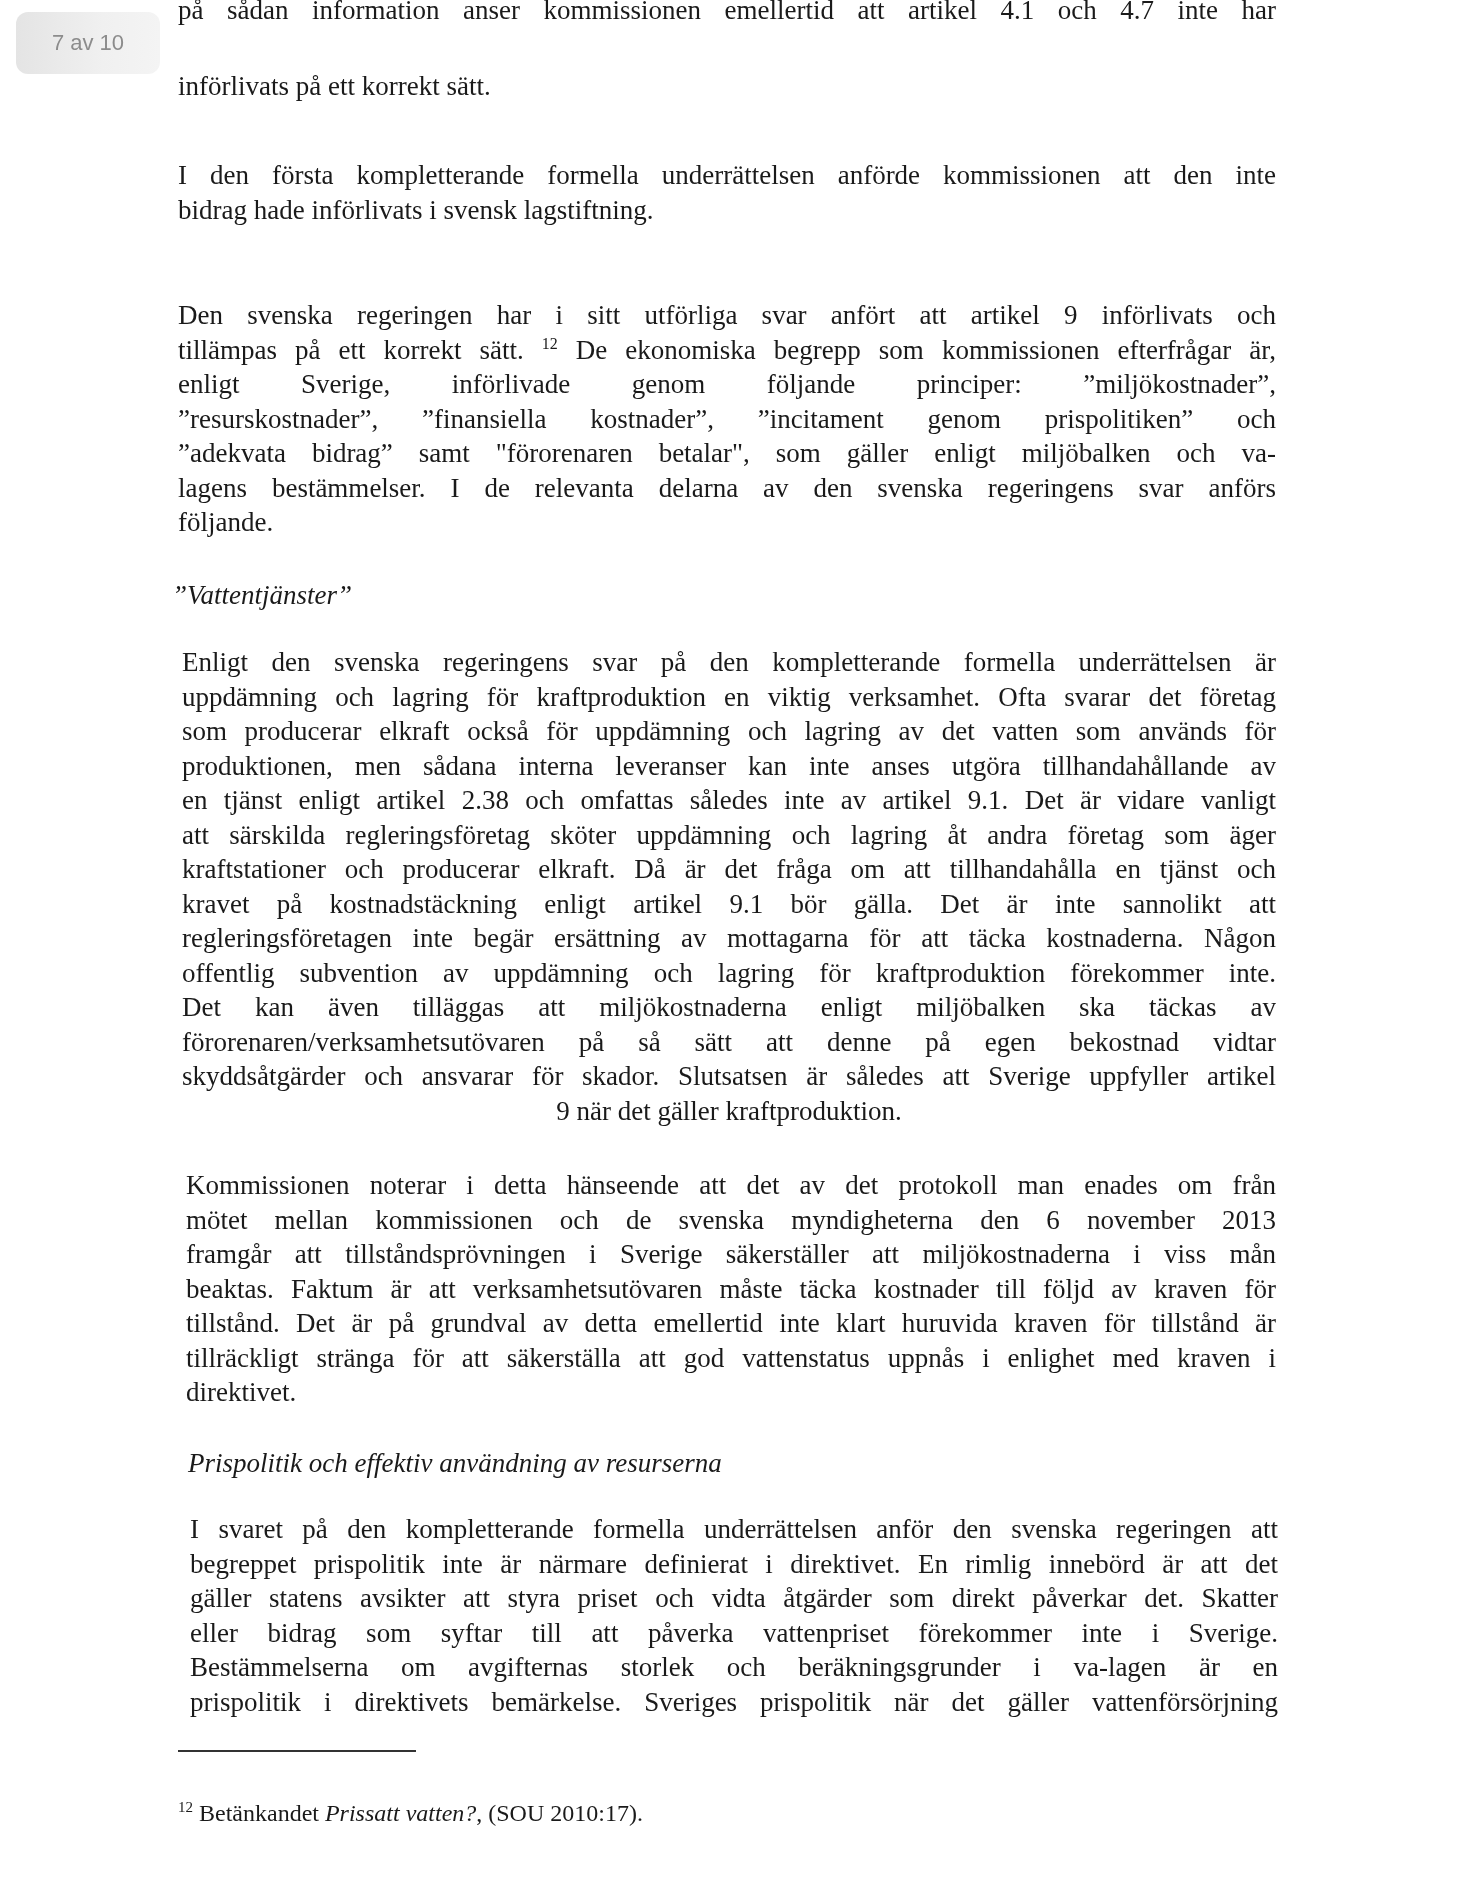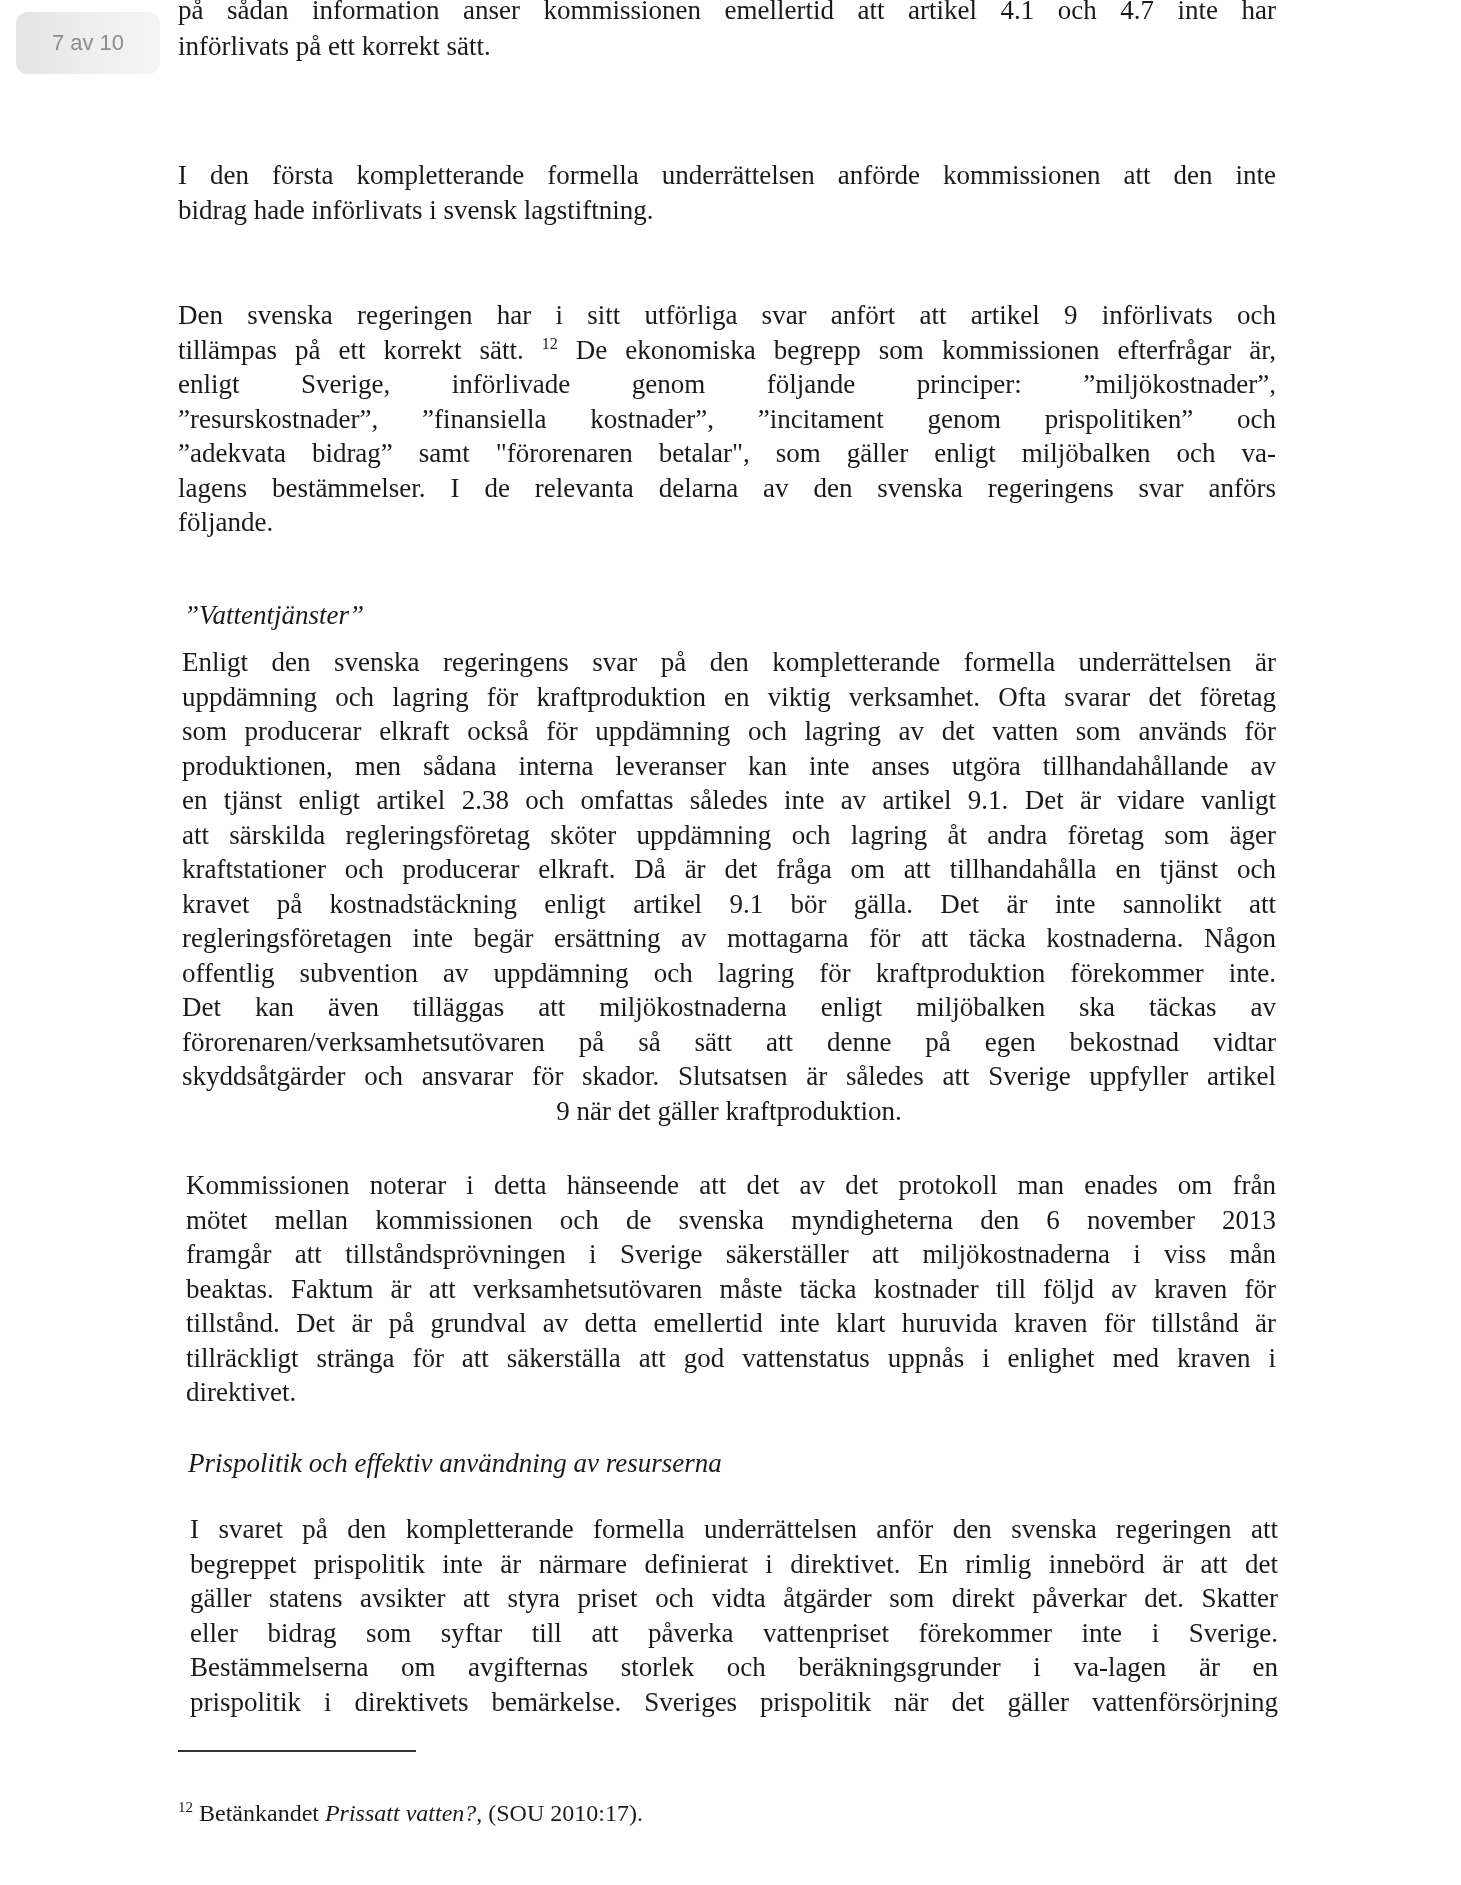--- a/index.html
+++ b/index.html
@@ -19,21 +19,21 @@
   .footnote sup { font-size: 15px; }
   .tight-line { display: block; text-align: justify; text-align-last: justify; }
 </style>
 </head>
 <body>
 
 <div class="page">
 
   <div class="para" style="top:-8px; line-height:36px;">
     <span class="tight-line">på sådan information anser kommissionen emellertid att artikel 4.1 och 4.7 inte har</span>
-    <span style="display:block;">införlivats på ett korrekt sätt.</span>
+    <span style="display:block;margin-top:40px;">införlivats på ett korrekt sätt.</span>
   </div>
 
   <div class="badge">
     <span>7 av 10</span>
   </div>
 
 
   <div class="para" style="top:158px;">
     <span class="tight-line">I den första kompletterande formella underrättelsen anförde kommissionen att den inte</span>
     <span style="display:block;">bidrag hade införlivats i svensk lagstiftning.</span>
@@ -42,21 +42,21 @@
   <div class="para" style="top:298px;">
     <span class="tight-line">Den svenska regeringen har i sitt utförliga svar anfört att artikel 9 införlivats och</span>
     <span class="tight-line"><span>tillämpas på ett korrekt sätt.</span> <sup>12</sup><span> De ekonomiska begrepp som kommissionen efterfrågar är,</span></span>
     <span class="tight-line">enligt Sverige, införlivade genom följande principer: ”miljökostnader”,</span>
     <span class="tight-line">”resurskostnader”, ”finansiella kostnader”, ”incitament genom prispolitiken” och</span>
     <span class="tight-line">”adekvata bidrag” samt "förorenaren betalar", som gäller enligt miljöbalken och va-</span>
     <span class="tight-line">lagens bestämmelser. I de relevanta delarna av den svenska regeringens svar anförs</span>
     <span style="display:block;">följande.</span>
   </div>
 
-  <div class="subheading" style="left:184px; top:580px;margin-top:20px;">”Vattentjänster”</div>
+  <div class="subheading" style="left:172px; top:580px;">”Vattentjänster”</div>
 
   <div class="para" style="top:645px; left:182px; width:1094px;">
     <span class="tight-line">Enligt den svenska regeringens svar på den kompletterande formella underrättelsen är</span>
     <span class="tight-line">uppdämning och lagring för kraftproduktion en viktig verksamhet. Ofta svarar det företag</span>
     <span class="tight-line">som producerar elkraft också för uppdämning och lagring av det vatten som används för</span>
     <span class="tight-line">produktionen, men sådana interna leveranser kan inte anses utgöra tillhandahållande av</span>
     <span class="tight-line">en tjänst enligt artikel 2.38 och omfattas således inte av artikel 9.1. Det är vidare vanligt</span>
     <span class="tight-line">att särskilda regleringsföretag sköter uppdämning och lagring åt andra företag som äger</span>
     <span class="tight-line">kraftstationer och producerar elkraft. Då är det fråga om att tillhandahålla en tjänst och</span>
     <span class="tight-line">kravet på kostnadstäckning enligt artikel 9.1 bör gälla. Det är inte sannolikt att</span>

